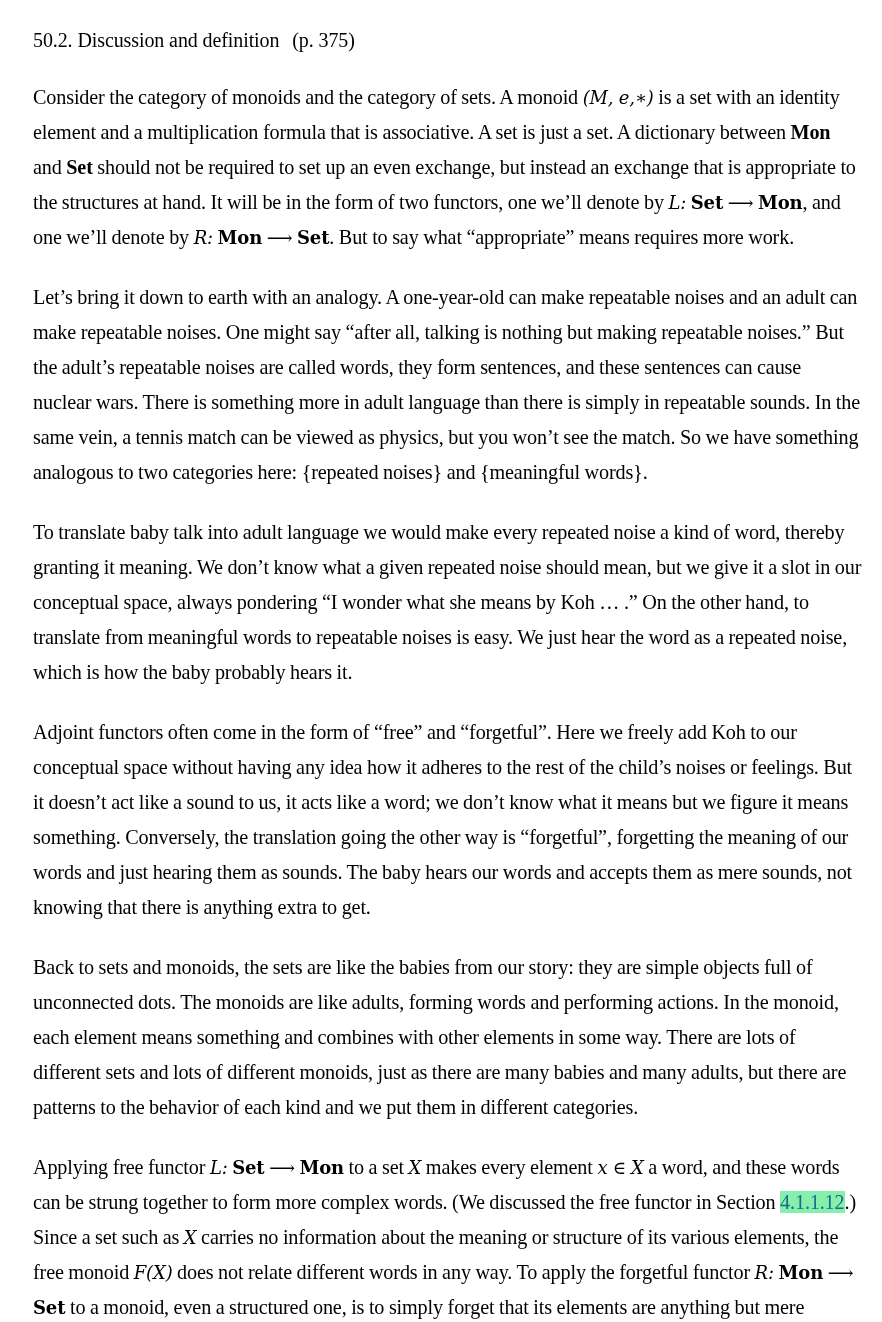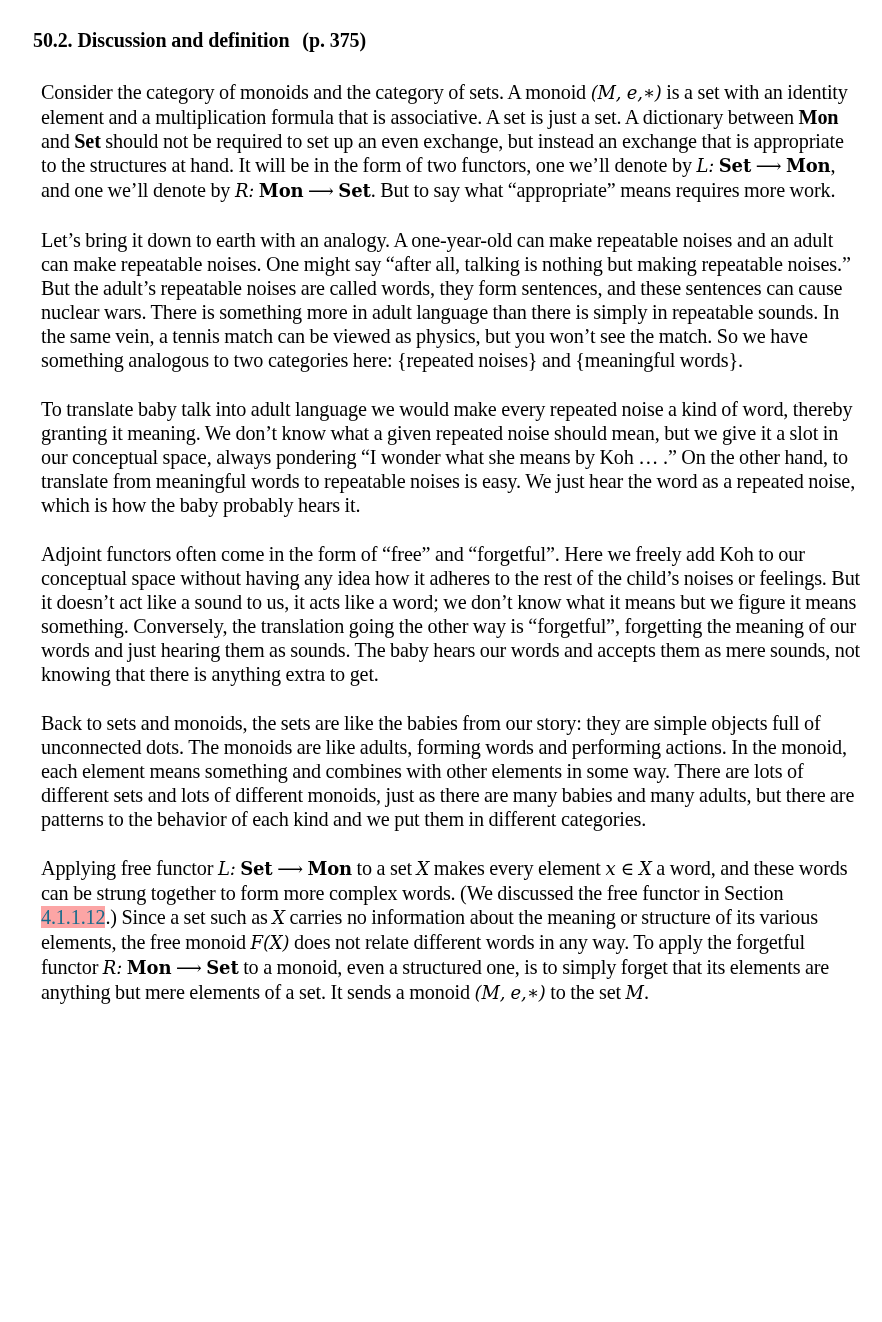--- a/index.html
+++ b/index.html
@@ -4,33 +4,33 @@
 <style>
   html, body { margin: 0; padding: 0; background: #ffffff; }
   body {
     width: 882px; height: 1322px; overflow: hidden;
     font-family: "Liberation Serif", serif;
     color: #000;
   }
   .page { padding: 27px 20px 0 33px; }
   h2 {
     font-family: "Liberation Serif", serif;
-    font-weight: bold; font-size: 20px; margin: 0 0 27px 0; line-height: 26px;
+    font-weight: normal; font-size: 20px; margin: 0 0 27px 0; line-height: 26px;
     letter-spacing: -0.1px;
   }
   h2 .pg { margin-left: 8px; }
   p {
-    font-size: 20.2px; line-height: 24px; margin: 0 0 25px 8px;
+    font-size: 20.2px; line-height: 35px; margin: 0 0 25px 0;
     letter-spacing: -0.15px; word-spacing: -0.3px;
   }
   .math { font-family: "DejaVu Serif", serif; font-style: italic; font-size: 18px; }
   .mathr { font-family: "DejaVu Serif", serif; font-size: 18px; }
   .bf { font-family: "DejaVu Serif", serif; font-weight: bold; font-size: 18px; }
   .b { font-weight: bold; }
-  .link { color: #1a6b8c; background: #fca5a5; text-decoration: none; }
+  .link { color: #1a6b8c; background: #86efac; text-decoration: none; }
 </style>
 </head>
 <body>
 
 <div class="page">
   <h2>
     <span>50.2.</span>
     <span>Discussion and definition</span>
     <span class="pg">(p. 375)</span>
   </h2>

